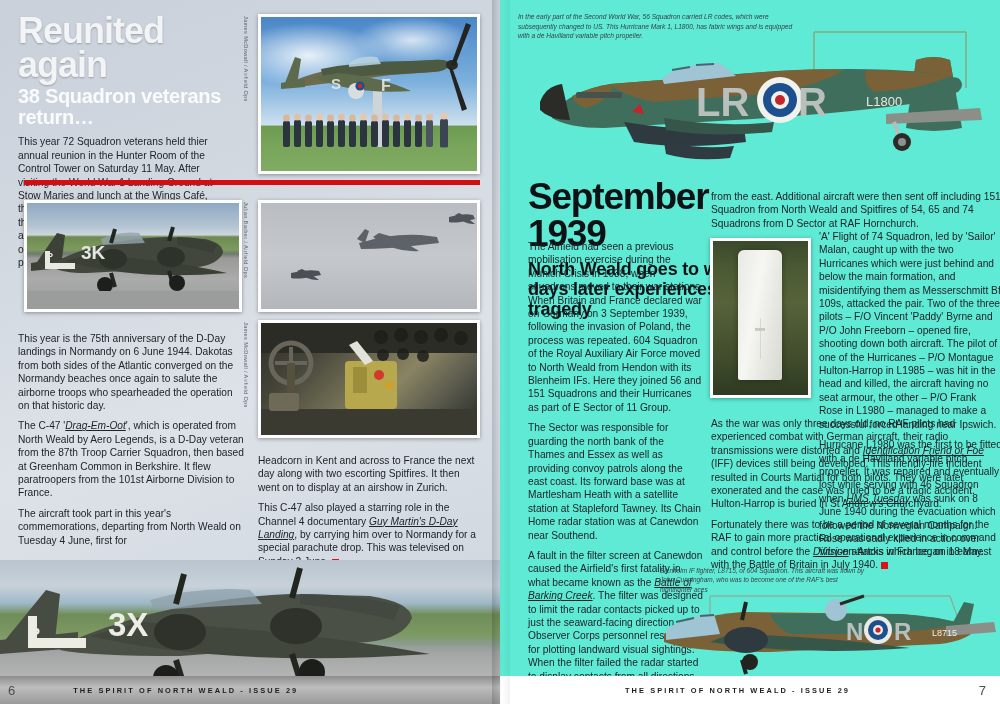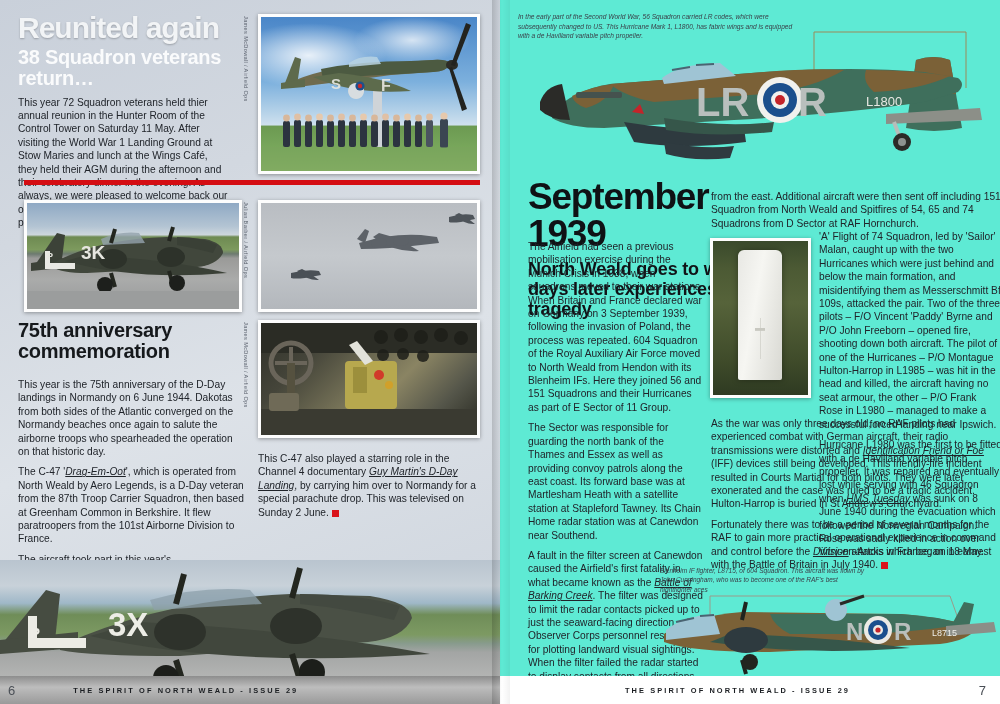--- a/index.html
+++ b/index.html
@@ -19,21 +19,21 @@
   
   .gutter {
     position: absolute; left: 492px; top: 0; width: 18px; height: 704px;
     background: linear-gradient(90deg, rgba(0,0,0,.16), rgba(0,0,0,0) 55%, rgba(0,0,0,.05));
     z-index: 40; pointer-events: none;
   }
 
   
   .headline {
     font-weight: bold; color: #f2f4f6; letter-spacing: -1px; line-height: .95;
-    font-size: 30px; text-shadow: 0 1px 2px rgba(0,0,0,.25);
+    font-size: 36px; text-shadow: 0 1px 2px rgba(0,0,0,.25);
   }
   .headline.dark { color: #171a1d; text-shadow: none; }
   .subhead {
     font-size: 20px; font-weight: bold; color: #fafbfc; letter-spacing: -.3px;
     margin-top: 4px; line-height: 1.05;
   }
   .subhead.dark { color: #16191c; }
   .body-col p {
     font-size: 10.2px; line-height: 13.4px; color: #20242a;
     margin-bottom: 7px; text-align: left;
@@ -280,21 +280,20 @@
           <g fill="#4a5056">
             <path d="M30 70 Q46 66 58 68 L60 72 L44 75 Q34 76 30 75 Z"></path>
             <path d="M36 68 Q47 78 58 77 Q47 69 41 66 Z"></path>
           </g>
         </svg>
       </div>
     </div>
     <div class="credit" style="left:243px;top:202px;height:108px">Julian Barber / Airfield Ops</div>
 
     <div class="dday-block">
-      <div class="subhead dark">75th anniversary commemoration</div>
       <div class="body-col" style="margin-top:16px">
         <p class="first">This year is the 75th anniversary of the D-Day landings in Normandy on 6 June 1944. Dakotas from both sides of the Atlantic converged on the Normandy beaches once again to salute the airborne troops who spearheaded the operation on that historic day.</p>
         <p>The C-47 '<em>Drag-Em-Oot</em>', which is operated from North Weald by Aero Legends, is a D-Day veteran from the 87th Troop Carrier Squadron, then based at Greenham Common in Berkshire. It flew paratroopers from the 101st Airborne Division to France.</p>
         <p>The aircraft took part in this year's commemorations, departing from North Weald on Tuesday 4 June, first for</p>
       </div>
     </div>
 
     <div class="photo cockpit">
       <div class="cockpit-bg">
         <svg width="216" height="112" viewBox="0 0 216 112" style="position:absolute;left:0;top:0">
@@ -318,20 +317,21 @@
           <circle cx="128" cy="62" r="4" fill="#d1a02a"></circle>
           <path d="M96 18 L112 38 L104 42 L88 22 Z" fill="#e2e2da"></path>
           <rect x="0" y="86" width="216" height="26" fill="#3a3a31"></rect>
           <rect x="8" y="70" width="30" height="18" rx="3" fill="#6f6a57"></rect>
         </svg>
       </div>
     </div>
     <div class="credit" style="left:243px;top:322px;height:112px">James McDowall / Airfield Ops</div>
 
     <div class="dday-right body-col">
+      <p class="first">Headcorn in Kent and across to France the next day along with two escorting Spitfires. It then went on to display at an airshow in Zurich.</p>
       <p><span>This C-47 also played a starring role in the Channel 4 documentary <em>Guy Martin's D-Day Landing</em>, by carrying him over to Normandy for a special parachute drop. This was televised on Sunday 2 June.</span><span class="endmark"></span></p>
     </div>
 
     <div class="big-bottom">
       <div class="big-bottom-bg">
         <svg width="500" height="144" viewBox="0 0 500 144" style="position:absolute;left:0;top:0">
           <path d="M60 86 Q160 40 290 34 L370 36 Q410 42 412 58 Q404 78 368 82 L180 96 Q90 96 60 90 Z" fill="#4a5045"></path>
           <path d="M300 34 Q360 34 400 46 L394 60 Q344 48 300 44 Z" fill="#434940"></path>
           <path d="M150 40 Q200 26 250 30 L262 44 L154 50 Z" fill="#8ea0ab" opacity=".75"></path>
           <path d="M2 84 L46 30 L60 34 L54 90 Z" fill="#464c41"></path>

